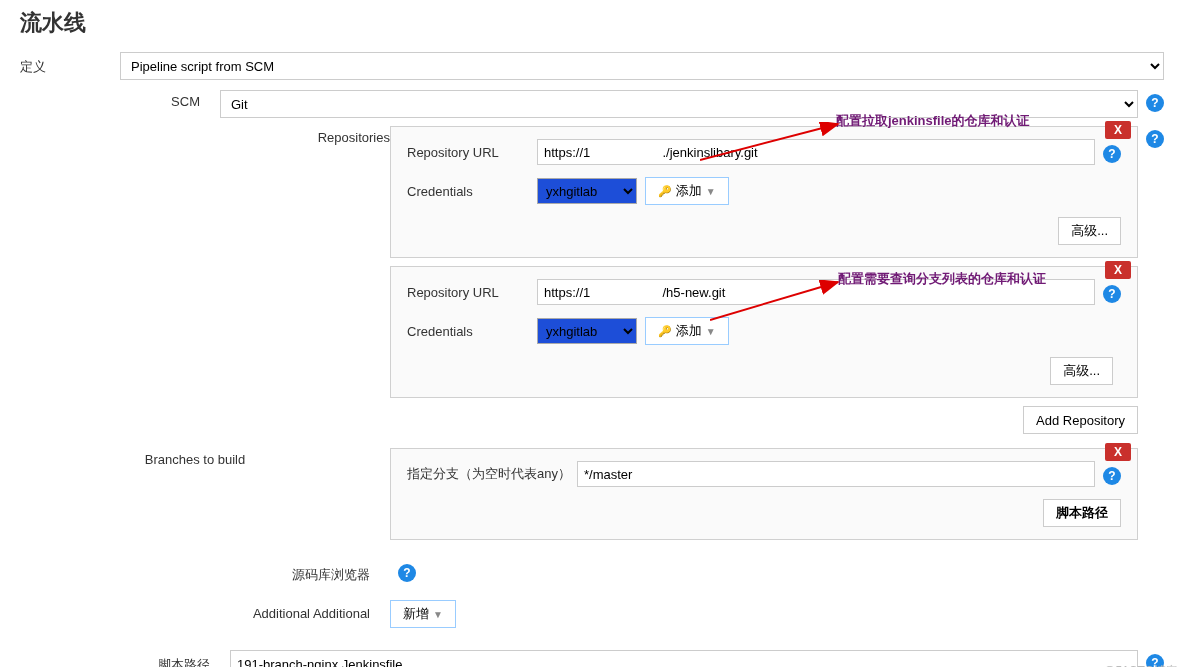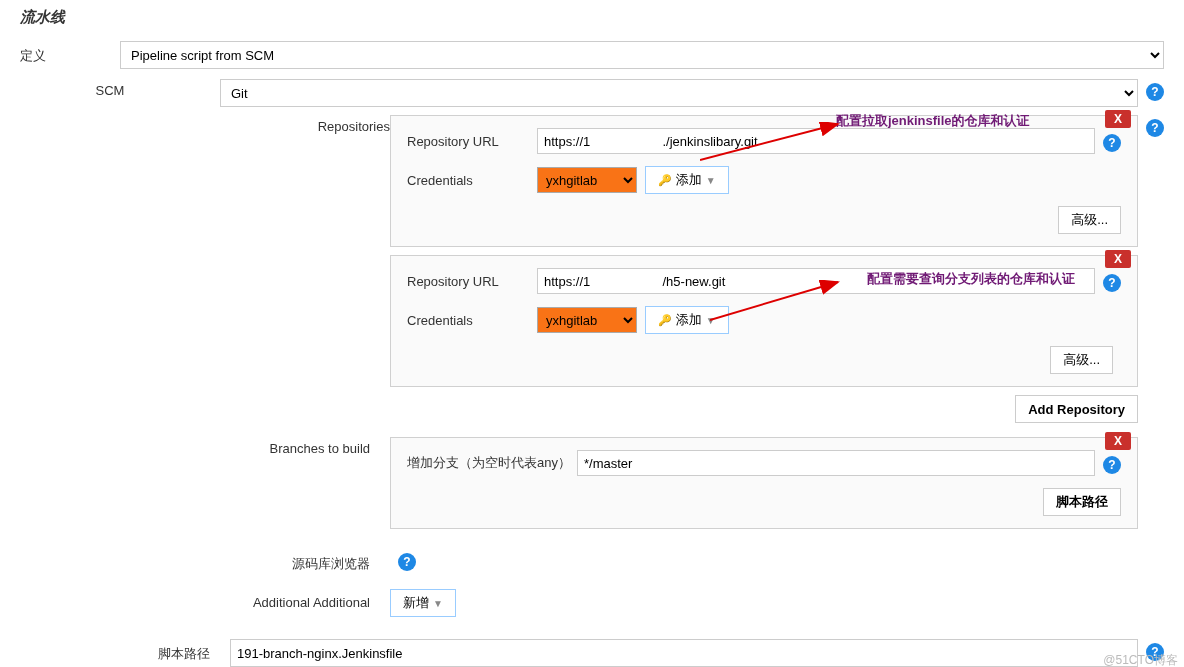--- a/index.html
+++ b/index.html
@@ -5,24 +5,23 @@
   * { box-sizing: border-box; }
   body {
     margin: 0;
     font-family: Arial, "Microsoft YaHei", sans-serif;
     font-size: 13px;
     color: #333;
     background: #fff;
     width: 1184px;
   }
   .page-title {
-    font-size: 15px;
+    font-size: 22px;
     font-weight: bold;
     padding: 8px 20px;
-    font-style: italic;
   }
   .form-row {
     display: flex;
     align-items: flex-start;
     padding: 6px 20px;
   }
   .form-label {
     width: 100px;
     text-align: left;
     padding-top: 6px;
@@ -85,21 +84,21 @@
     padding: 2px 6px;
     font-size: 13px;
     background: #fff;
   }
   .select-cred {
     height: 26px;
     border: 1px solid #aaa;
     padding: 2px 4px;
     font-size: 13px;
     width: 100px;
-    background: #f97316;
+    background: #1d4ed8;
   }
   .btn {
     border: 1px solid #9cf;
     background: #fff;
     height: 28px;
     padding: 0 12px;
     font-size: 13px;
     cursor: pointer;
     display: inline-flex;
     align-items: center;
@@ -173,21 +172,21 @@
   <div class="form-row">
     <div class="form-label">定义</div>
     <div class="form-control">
       <select class="select-full">
         <option>Pipeline script from SCM</option>
       </select>
     </div>
   </div>
 
   <div class="section-row">
-    <div class="form-label-sub" style="width:200px;text-align:center">SCM</div>
+    <div class="form-label-sub" style="width:200px;">SCM</div>
     <div class="form-control">
       <select class="select-full">
         <option>Git</option>
       </select>
     </div>
     <div class="help-icon">?</div>
   </div>
 
   <div class="section-row" style="align-items:flex-start">
     <div style="width:370px;text-align:right;padding-left:240px;padding-top:4px">Repositories</div>
@@ -238,34 +237,34 @@
                 <span class="dropdown-caret">▼</span>
               </button>
             </div>
           </div>
           <div class="btn-right" style="gap:8px">
             <button class="btn" style="border-color:#ccc;margin-right:8px">高级...</button>
           </div>
         </div>
 
         <div class="btn-right">
-          <button class="btn" style="border-color:#ccc;font-weight:bold">Add Repository</button>
+          <button class="btn" style="border-color:#ccc;font-weight:normal">Add Repository</button>
         </div>
       </div>
     </div>
     <div class="help-icon">?</div>
   </div>
 
   <div class="section-row" style="align-items:flex-start;margin-top:6px">
-    <div style="width:370px;text-align:right;padding-right:20px;padding-top:4px">Branches to build</div>
+    <div style="width:370px;text-align:center;padding-right:20px;padding-top:4px">Branches to build</div>
     <div class="form-control">
       <div class="repo-box">
         <button class="close-btn">X</button>
         <div class="repo-row">
-          <div style="width:170px;text-align:left">增加分支（为空时代表any）</div>
+          <div style="width:170px;text-align:left">指定分支（为空时代表any）</div>
           <input class="input-text" value="*/master" style="">
           <div class="help-icon">?</div>
         </div>
         <div class="btn-right">
           <button class="btn" style="border-color:#ccc;font-weight:bold">脚本路径</button>
         </div>
       </div>
     </div>
     <div style="width:26px"></div>
   </div>
@@ -296,21 +295,21 @@
   <div class="annotation" style="top:112px;left:836px">配置拉取jenkinsfile的仓库和认证</div>
   <svg class="arrow-svg" style="top:122px;left:700px" width="150" height="50">
     <defs>
         <marker id="ah1" markerWidth="10" markerHeight="8" refX="9" refY="4" orient="auto">
           <polygon points="0 0, 10 4, 0 8" fill="#d00"></polygon>
         </marker>
       </defs>
     <line x1="0" y1="38" x2="138" y2="2" stroke="#d00" stroke-width="2" marker-end="url(#ah1)"></line>
   </svg>
 
-  <div class="annotation" style="top:270px;left:867px">配置需要查询分支列表的仓库和认证</div>
+  <div class="annotation" style="top:270px;left:838px">配置需要查询分支列表的仓库和认证</div>
   <svg class="arrow-svg" style="top:280px;left:710px" width="140" height="50">
     <defs>
         <marker id="ah2" markerWidth="10" markerHeight="8" refX="9" refY="4" orient="auto">
           <polygon points="0 0, 10 4, 0 8" fill="#d00"></polygon>
         </marker>
       </defs>
     <line x1="0" y1="40" x2="128" y2="2" stroke="#d00" stroke-width="2" marker-end="url(#ah2)"></line>
   </svg>
 
   <div class="watermark">@51CTO博客</div>

